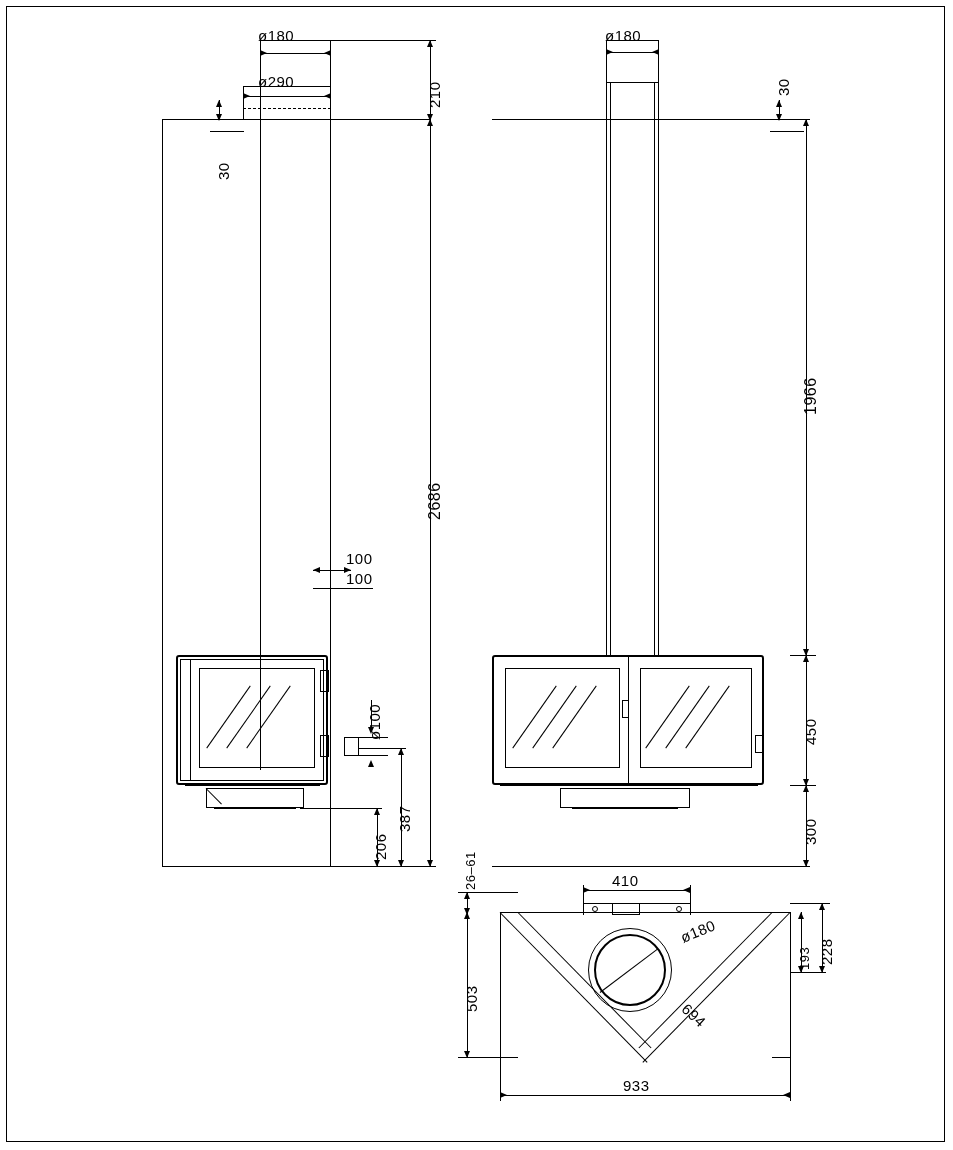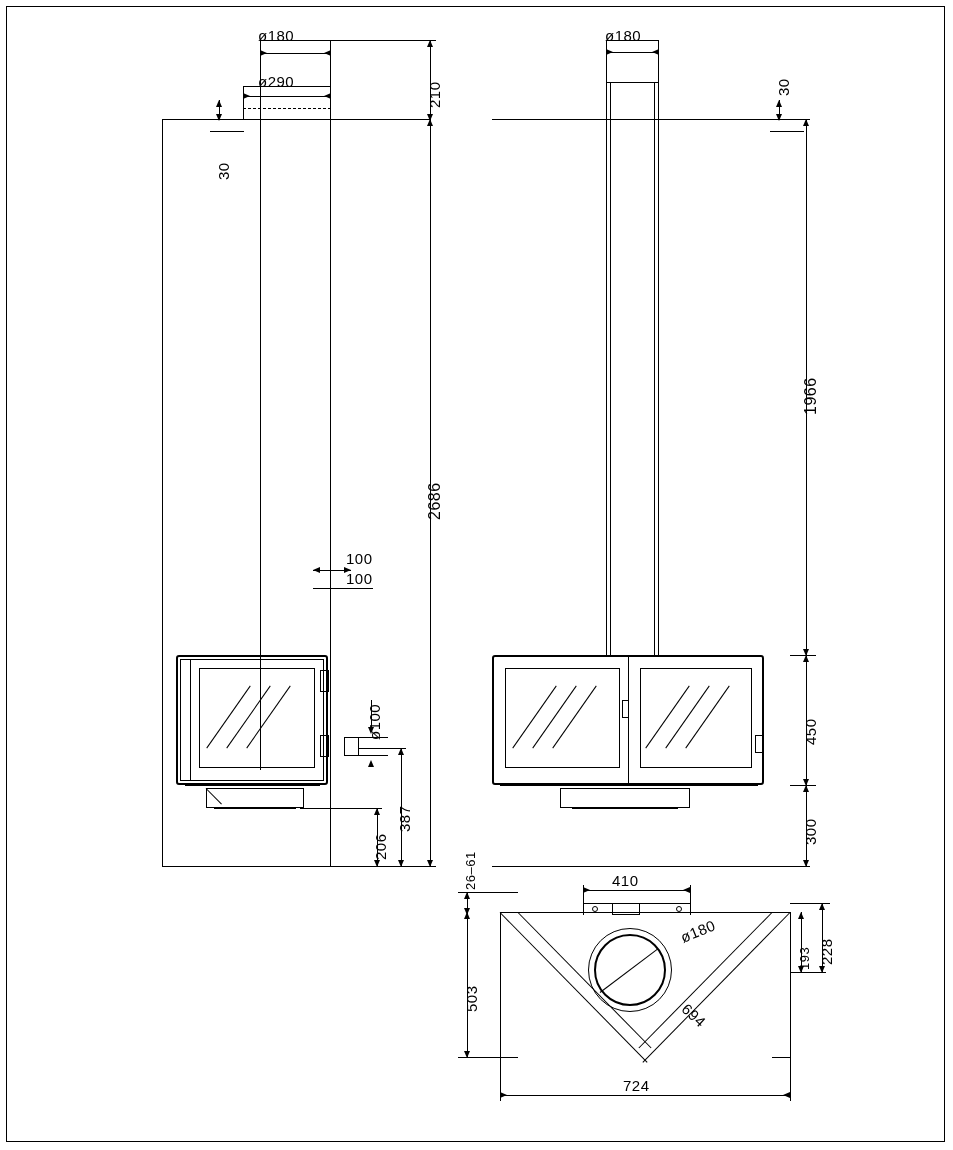--- a/index.html
+++ b/index.html
@@ -234,15 +234,15 @@
     <div class="arrow ar-d" style="left:819px;top:966px;"></div>
     <div class="txt rot" style="left:818px;top:965px;">228</div>
 
     <div class="txt" style="left:690px;top:1000px;transform:rotate(43deg);transform-origin:left top;">694</div>
 
     <div class="ln h" style="left:500px;top:1095px;width:290px;"></div>
     <div class="ln v" style="left:500px;top:1057px;height:44px;"></div>
     <div class="ln v" style="left:790px;top:1057px;height:44px;"></div>
     <div class="arrow ar-r" style="left:500px;top:1092px;"></div>
     <div class="arrow ar-l" style="left:783px;top:1092px;"></div>
-    <div class="txt" style="left:623px;top:1077px;">724</div>
+    <div class="txt" style="left:623px;top:1077px;">933</div>
   </div>
 </div>
 
 </body></html>

